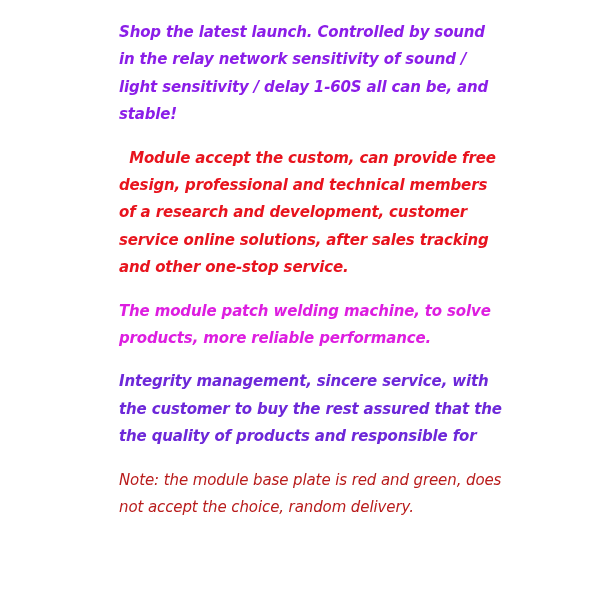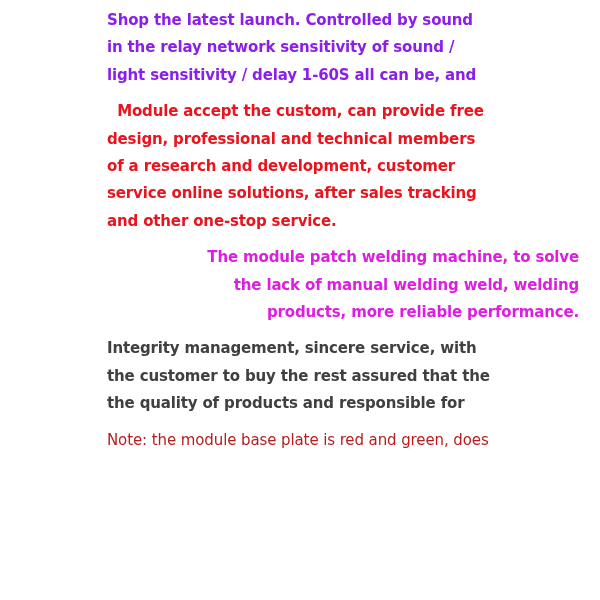--- a/index.html
+++ b/index.html
@@ -13,62 +13,64 @@
       overflow: hidden;
       position: relative;
     }
     .content {
       position: absolute;
       left: 103px;
       top: 3px;
       width: 480px;
     }
     .para {
-      margin: 4px;
+      margin: 16px;
       font-family: "DejaVu Sans", sans-serif;
       font-weight: bold;
       font-size: 15px;
       line-height: 27.4px;
       letter-spacing: -0.15px;
       white-space: nowrap;
+      font-style: italic;
     }
     .line { display: block; }
     .p1 { color: #8b1ee8; }
     .p2 { color: #e8141e; margin-top: 9px; }
-    .p3 { color: #dd1ee0; margin-top: 9px; text-align: right; }
-    .p4 { color: #404040; margin-top: 9px; }
+    .p3 { color: #dd1ee0; margin-top: 9px; }
+    .p4 { color: #6d28d9; margin-top: 9px; }
     .p5 {
       color: #b91c1c;
       font-weight: normal;
       margin-top: 9px;
       letter-spacing: -0.1px;
     }
   </style>
 </head>
 <body>
 
 <div class="content">
   <p class="para p1">
     <span class="line">Shop the latest launch. Controlled by sound</span>
     <span class="line">in the relay network sensitivity of sound /</span>
     <span class="line">light sensitivity / delay 1-60S all can be, and</span>
+    <span class="line">stable!</span>
   </p>
   <p class="para p2">
     <span class="line">&nbsp; Module accept the custom, can provide free</span>
     <span class="line">design, professional and technical members</span>
     <span class="line">of a research and development, customer</span>
     <span class="line">service online solutions, after sales tracking</span>
     <span class="line">and other one-stop service.</span>
   </p>
   <p class="para p3">
     <span class="line">The module patch welding machine, to solve</span>
-    <span class="line">the lack of manual welding weld, welding</span>
     <span class="line">products, more reliable performance.</span>
   </p>
   <p class="para p4">
     <span class="line">Integrity management, sincere service, with</span>
     <span class="line">the customer to buy the rest assured that the</span>
     <span class="line">the quality of products and responsible for</span>
   </p>
   <p class="para p5">
     <span class="line">Note: the module base plate is red and green, does</span>
+    <span class="line">not accept the choice, random delivery.</span>
   </p>
 </div>
 
 </body></html>

